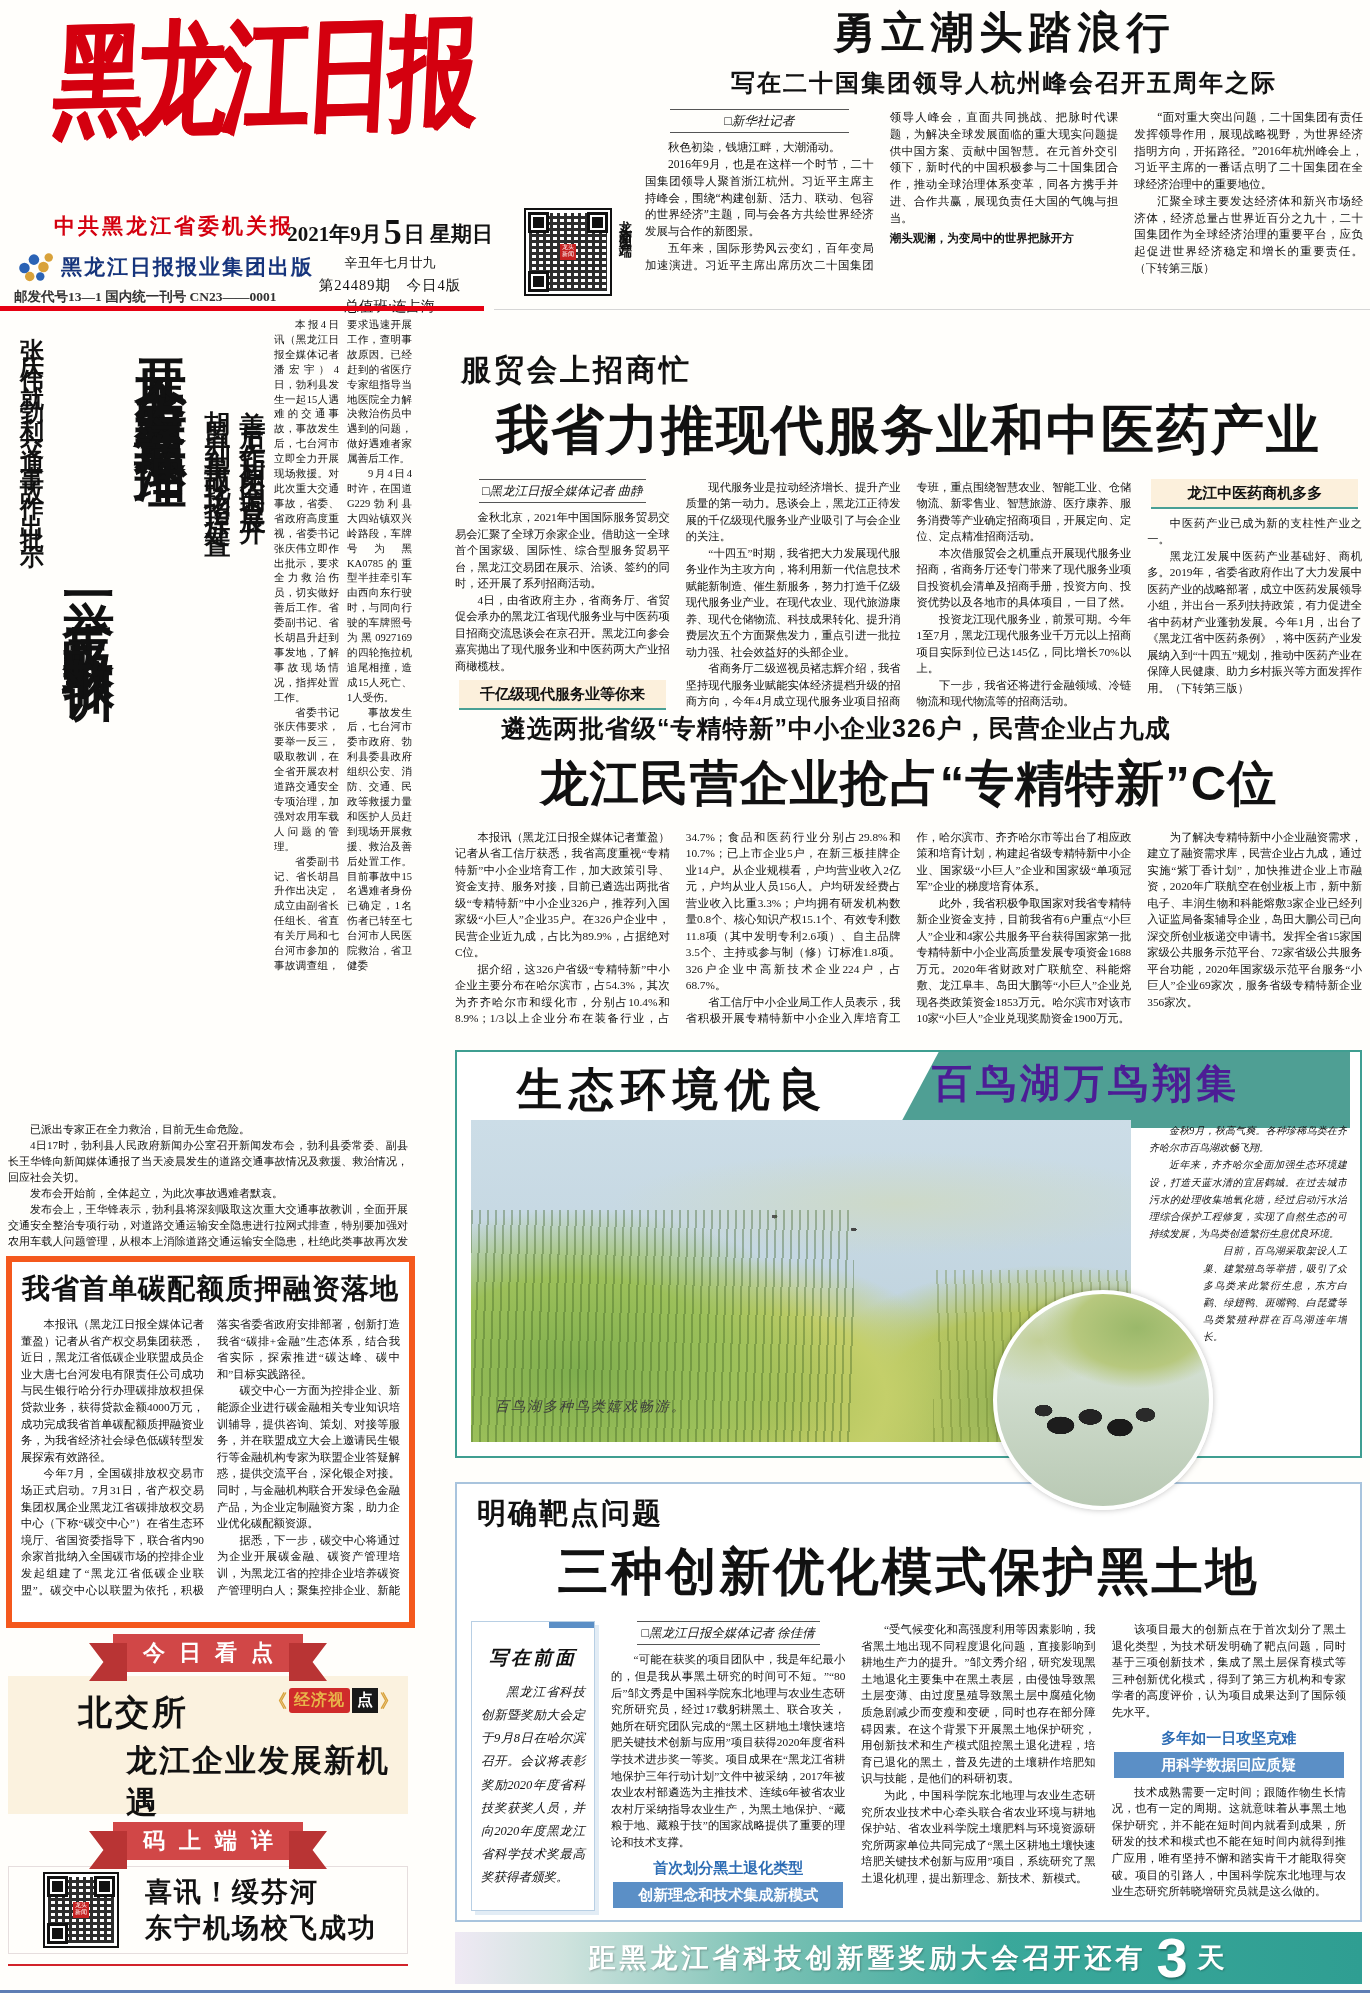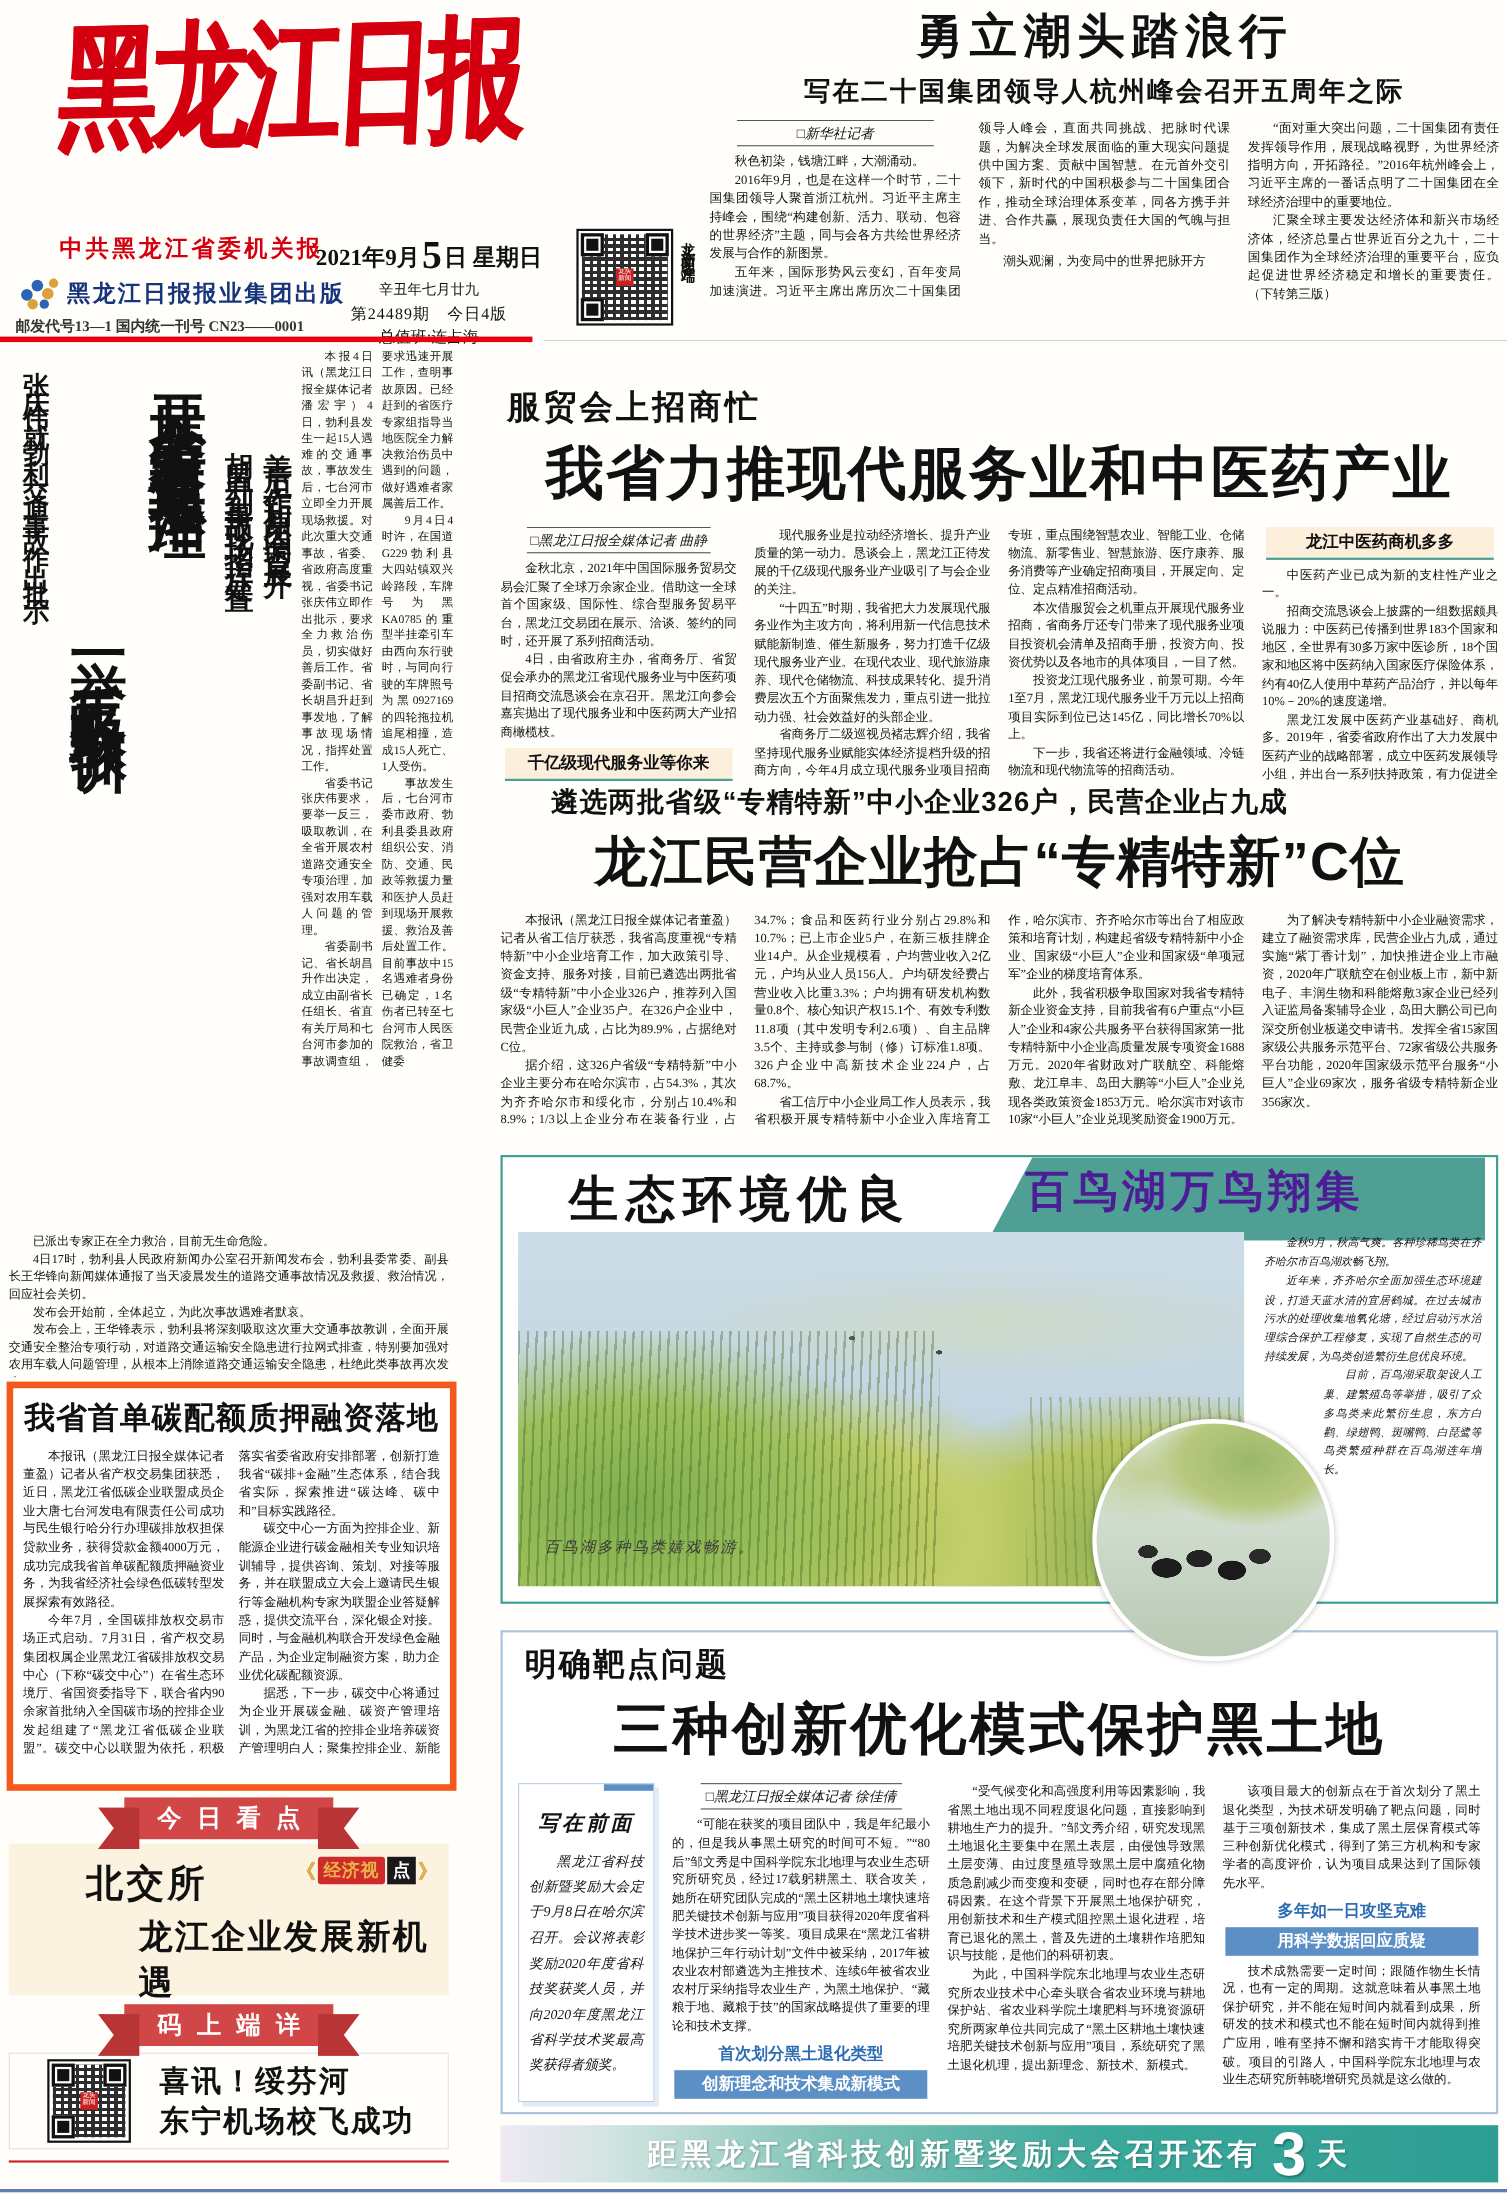--- a/index.html
+++ b/index.html
@@ -37,21 +37,21 @@
   #redrule{left:0;top:306px;width:484px;height:5px;background:#e60012;}
   #toprule{left:494px;top:309px;width:876px;height:1px;background:#d6d6d6;}
 
   
   #tide{left:645px;top:4px;width:718px;}
   #tide .t1{font-size:43px;font-weight:bold;text-align:center;letter-spacing:6px;}
   #tide .t2{font-size:24px;font-weight:bold;text-align:center;margin-top:5px;letter-spacing:2px;}
   #tide .cols{margin-top:10px;columns:3;column-gap:16px;font-size:11.5px;line-height:1.46;height:194px;overflow:hidden;}
   .byline{font-style:italic;text-align:center;border-top:1px solid #555;border-bottom:1px solid #555;
           width:78%;margin:0 auto 6px;padding:2px 0;font-size:12.5px;text-indent:0;}
-  .inl-sub{font-weight:normal;text-indent:0;text-align:center;margin:4px 0;break-inside:avoid;}
+  .inl-sub{font-weight:bold;text-indent:0;text-align:left;margin:4px 0;break-inside:avoid;}
 
   
   #traffic{left:8px;top:318px;width:404px;height:800px;display:flex;align-items:flex-start;}
   .vtxt{writing-mode:vertical-rl;font-weight:bold;}
   #tr-side{font-size:24px;letter-spacing:16px;margin:0 6px 0 8px;height:610px;}
   #tr-h2{font-size:52px;letter-spacing:10px;align-self:flex-end;height:560px;margin-right:2px;}
   #tr-h1{font-size:52px;letter-spacing:9px;height:800px;margin-right:4px;}
   #tr-s2{font-size:26px;letter-spacing:11px;margin-top:72px;height:520px;}
   #tr-s1{font-size:26px;letter-spacing:11px;margin-top:72px;height:480px;margin-right:4px;}
   #tr-body{width:150px;height:800px;overflow:hidden;columns:2;column-gap:8px;font-size:10.5px;line-height:1.42;}
@@ -287,21 +287,20 @@
       <p>4日，由省政府主办，省商务厅、省贸促会承办的黑龙江省现代服务业与中医药项目招商交流恳谈会在京召开。黑龙江向参会嘉宾抛出了现代服务业和中医药两大产业招商橄榄枝。</p>
       <div class="subhead-tan sans">千亿级现代服务业等你来</div>
       <p>现代服务业是拉动经济增长、提升产业质量的第一动力。恳谈会上，黑龙江正待发展的千亿级现代服务业产业吸引了与会企业的关注。</p>
       <p>“十四五”时期，我省把大力发展现代服务业作为主攻方向，将利用新一代信息技术赋能新制造、催生新服务，努力打造千亿级现代服务业产业。在现代农业、现代旅游康养、现代仓储物流、科技成果转化、提升消费层次五个方面聚焦发力，重点引进一批拉动力强、社会效益好的头部企业。</p>
       <p>省商务厅二级巡视员褚志辉介绍，我省坚持现代服务业赋能实体经济提档升级的招商方向，今年4月成立现代服务业项目招商专班，重点围绕智慧农业、智能工业、仓储物流、新零售业、智慧旅游、医疗康养、服务消费等产业确定招商项目，开展定向、定位、定点精准招商活动。</p>
       <p>本次借服贸会之机重点开展现代服务业招商，省商务厅还专门带来了现代服务业项目投资机会清单及招商手册，投资方向、投资优势以及各地市的具体项目，一目了然。</p>
       <p>投资龙江现代服务业，前景可期。今年1至7月，黑龙江现代服务业千万元以上招商项目实际到位已达145亿，同比增长70%以上。</p>
       <p>下一步，我省还将进行金融领域、冷链物流和现代物流等的招商活动。</p>
       <div class="subhead-tan sans">龙江中医药商机多多</div>
       <p>中医药产业已成为新的支柱性产业之一。</p>
-      <p>招商交流恳谈会上披露的一组数据颇具说服力：中医药已传播到世界183个国家和地区，全世界有30多万家中医诊所，18个国家和地区将中医药纳入国家医疗保险体系，约有40亿人使用中草药产品治疗，并以每年10%－20%的速度递增。</p>
       <p>黑龙江发展中医药产业基础好、商机多。2019年，省委省政府作出了大力发展中医药产业的战略部署，成立中医药发展领导小组，并出台一系列扶持政策，有力促进全省中药材产业蓬勃发展。今年1月，出台了《黑龙江省中医药条例》，将中医药产业发展纳入到“十四五”规划，推动中医药产业在保障人民健康、助力乡村振兴等方面发挥作用。（下转第三版）</p>
     </div>
   </div>
 
   <div id="cwei" class="abs">
     <div class="kick sans">遴选两批省级“专精特新”中小企业326户，民营企业占九成</div>
     <h2 class="sans">龙江民营企业抢占“专精特新”C位</h2>
     <div class="cols">
       <p>本报讯（黑龙江日报全媒体记者董盈）记者从省工信厅获悉，我省高度重视“专精特新”中小企业培育工作，加大政策引导、资金支持、服务对接，目前已遴选出两批省级“专精特新”中小企业326户，推荐列入国家级“小巨人”企业35户。在326户企业中，民营企业近九成，占比为89.9%，占据绝对C位。</p>
       <p>据介绍，这326户省级“专精特新”中小企业主要分布在哈尔滨市，占54.3%，其次为齐齐哈尔市和绥化市，分别占10.4%和8.9%；1/3以上企业分布在装备行业，占34.7%；食品和医药行业分别占29.8%和10.7%；已上市企业5户，在新三板挂牌企业14户。从企业规模看，户均营业收入2亿元，户均从业人员156人。户均研发经费占营业收入比重3.3%；户均拥有研发机构数量0.8个、核心知识产权15.1个、有效专利数11.8项（其中发明专利2.6项）、自主品牌3.5个、主持或参与制（修）订标准1.8项。326户企业中高新技术企业224户，占68.7%。</p>

